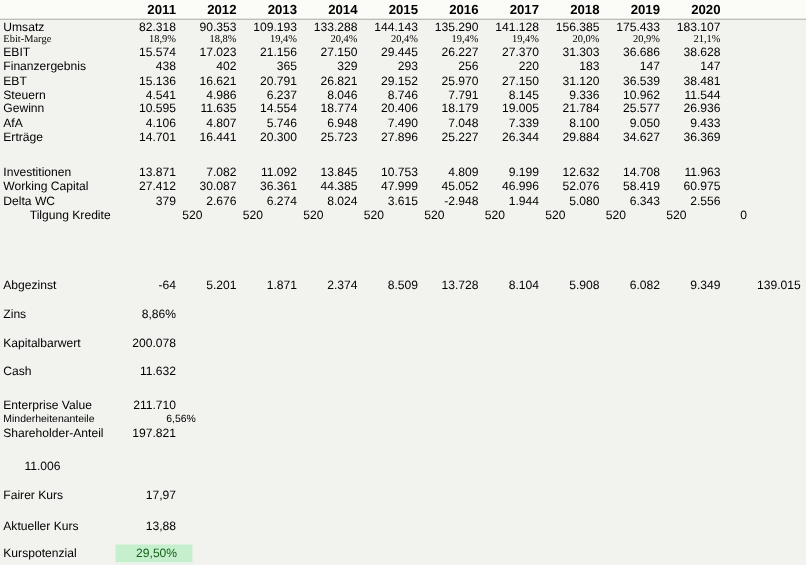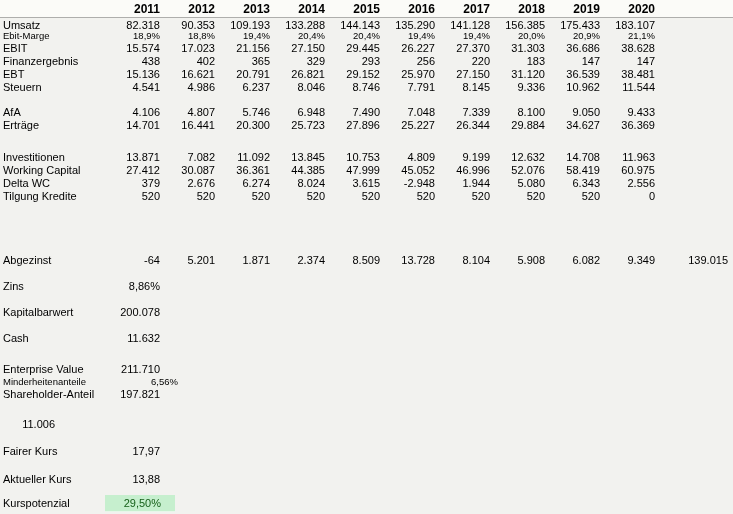--- a/index.html
+++ b/index.html
@@ -51,21 +51,21 @@
       <div class="cell">90.353</div>
       <div class="cell">109.193</div>
       <div class="cell">133.288</div>
       <div class="cell">144.143</div>
       <div class="cell">135.290</div>
       <div class="cell">141.128</div>
       <div class="cell">156.385</div>
       <div class="cell">175.433</div>
       <div class="cell">183.107</div>
     </div>
-    <div class="row small" style="top: 30px;">
+    <div class="row small" style="top: 30px; font-family: Liberation Serif, serif;">
       <div class="label">Ebit-Marge</div>
       <div class="cell">18,9%</div>
       <div class="cell">18,8%</div>
       <div class="cell">19,4%</div>
       <div class="cell">20,4%</div>
       <div class="cell">20,4%</div>
       <div class="cell">19,4%</div>
       <div class="cell">19,4%</div>
       <div class="cell">20,0%</div>
       <div class="cell">20,9%</div>
@@ -116,20 +116,33 @@
       <div class="cell">4.986</div>
       <div class="cell">6.237</div>
       <div class="cell">8.046</div>
       <div class="cell">8.746</div>
       <div class="cell">7.791</div>
       <div class="cell">8.145</div>
       <div class="cell">9.336</div>
       <div class="cell">10.962</div>
       <div class="cell">11.544</div>
     </div>
+    <div class="row bold" style="top: 93px;">
+      <div class="label">Gewinn</div>
+      <div class="cell">10.595</div>
+      <div class="cell">11.635</div>
+      <div class="cell">14.554</div>
+      <div class="cell">18.774</div>
+      <div class="cell">20.406</div>
+      <div class="cell">18.179</div>
+      <div class="cell">19.005</div>
+      <div class="cell">21.784</div>
+      <div class="cell">25.577</div>
+      <div class="cell">26.936</div>
+    </div>
     <div class="row " style="top: 106px;">
       <div class="label">AfA</div>
       <div class="cell">4.106</div>
       <div class="cell">4.807</div>
       <div class="cell">5.746</div>
       <div class="cell">6.948</div>
       <div class="cell">7.490</div>
       <div class="cell">7.048</div>
       <div class="cell">7.339</div>
       <div class="cell">8.100</div>
@@ -181,21 +194,21 @@
       <div class="cell">2.676</div>
       <div class="cell">6.274</div>
       <div class="cell">8.024</div>
       <div class="cell">3.615</div>
       <div class="cell">-2.948</div>
       <div class="cell">1.944</div>
       <div class="cell">5.080</div>
       <div class="cell">6.343</div>
       <div class="cell">2.556</div>
     </div>
-    <div class="row " style="top: 190px;">
+    <div class="row " style="top: 190px; padding-left: 24px;">
       <div class="label">Tilgung Kredite</div>
       <div class="cell">520</div>
       <div class="cell">520</div>
       <div class="cell">520</div>
       <div class="cell">520</div>
       <div class="cell">520</div>
       <div class="cell">520</div>
       <div class="cell">520</div>
       <div class="cell">520</div>
       <div class="cell">520</div>

